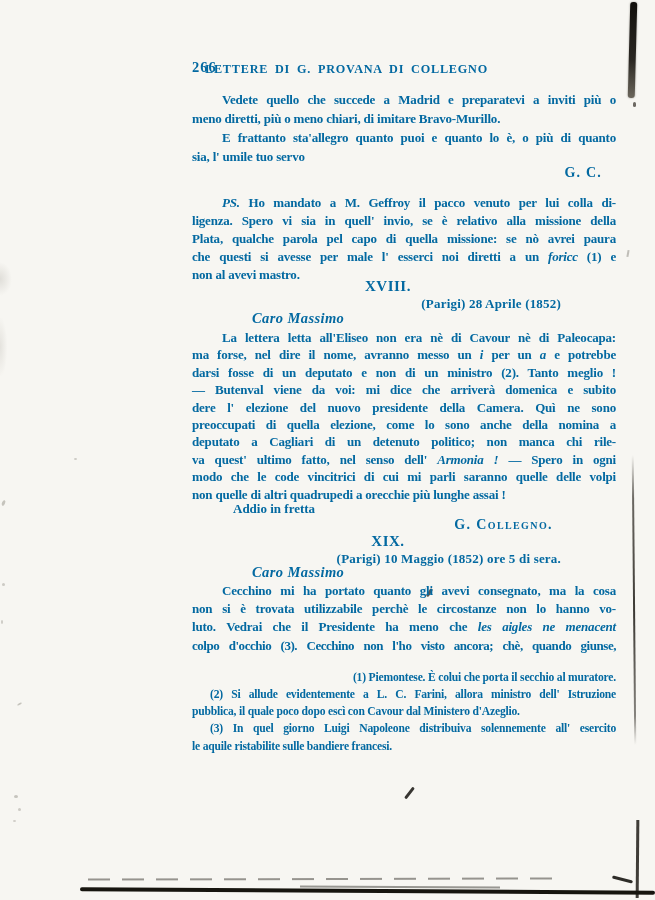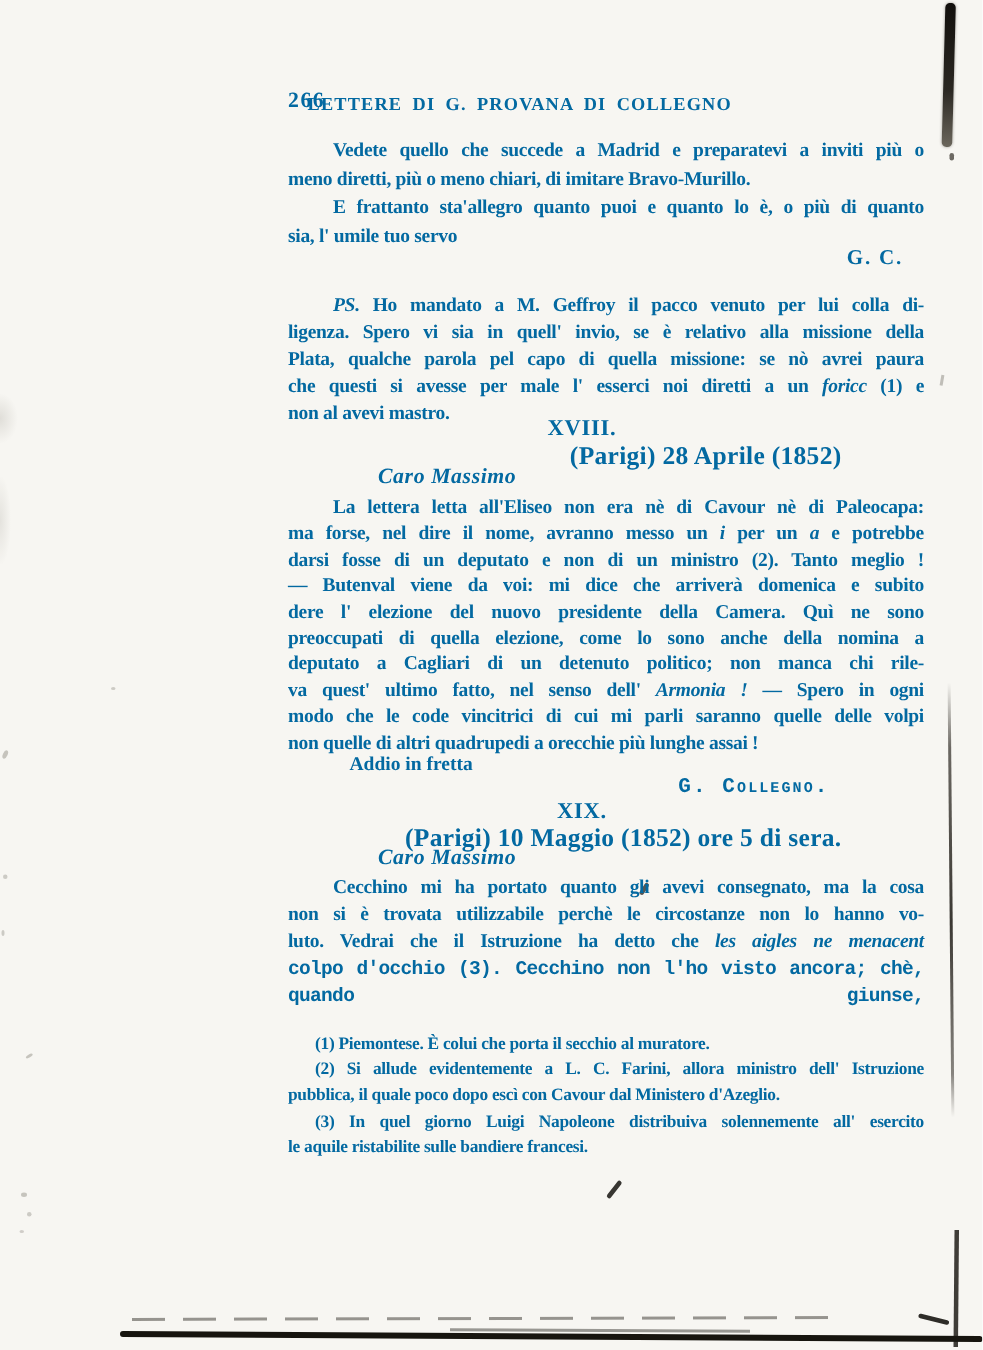--- a/index.html
+++ b/index.html
@@ -12,30 +12,30 @@
   .text-col{position:absolute;left:192px;top:0;width:424px;padding-top:62px;}
   .pagehead{position:relative;height:16px;}
   .pagenum{position:absolute;left:0;top:-3px;font-size:14.5px;font-weight:bold;letter-spacing:1px;}
   .runtitle{display:block;text-align:left;transform:translateX(13px);
     font-size:12.2px;font-weight:bold;letter-spacing:.8px;word-spacing:3px;white-space:nowrap;}
   .blk{font-weight:bold;}
   .paragraph{font-size:13px;line-height:19px;}
   .line{letter-spacing:-.2px;}
   .line.just{text-align:justify;text-align-last:justify;}
   .line.ind{padding-left:30px;}
-  .line.tight{word-spacing:-2.2px;letter-spacing:-.45px;font-family:Liberation Mono, monospace;}
+  .line.tight{word-spacing:-2.2px;letter-spacing:-.45px;}
   .it{font-style:italic;}
   .heading{font-size:15px;line-height:14px;text-align:center;letter-spacing:.5px;transform:translateX(-16px);}
-  .dateline{font-size:17px;line-height:13px;text-align:right;padding-right:55px;letter-spacing:.2px;}
+  .dateline{font-size:13px;line-height:13px;text-align:right;padding-right:55px;letter-spacing:.2px;}
   .salutation{font-size:14.5px;line-height:14px;font-style:italic;padding-left:60px;letter-spacing:.4px;}
   .closing{font-size:13px;line-height:17px;padding-left:41px;}
   .signature{font-size:14px;line-height:16px;text-align:right;letter-spacing:1.2px;}
   .sc{font-variant:small-caps;letter-spacing:1.4px;}
   #footnotes{font-size:11.6px;line-height:17.2px;margin-top:14px;font-weight:bold;}
-  #footnotes .line.ind{padding-left:18px;}
+  #footnotes .line.ind{padding-left:18px;text-align:right;}
   
   .art{position:absolute;pointer-events:none;}
   .ink-streak{left:629px;top:2px;width:7px;height:96px;border-radius:3px;
     background:linear-gradient(180deg,#12100d 0%,#2a2722 60%,#6b665c 100%);
     transform:rotate(1.5deg);box-shadow:0 0 2px rgba(40,35,28,.45);}
   .ink-streak-dot{left:633px;top:102px;width:3px;height:5px;background:#4a463f;border-radius:2px;opacity:.8;}
   .speck-right{left:627px;top:250px;width:2px;height:7px;background:#5a564e;opacity:.35;transform:rotate(10deg);}
   .hairline-right{left:633px;top:455px;width:2px;height:290px;transform:rotate(-.5deg);
     background:linear-gradient(180deg,rgba(60,56,50,0) 0%,rgba(60,56,50,.75) 15%,#3b3833 55%,rgba(60,56,50,.6) 90%,rgba(60,56,50,0) 100%);}
   .right-edge-line{left:636px;top:820px;width:2.5px;height:78px;background:#403d38;transform:rotate(.5deg);}
@@ -116,28 +116,28 @@
           <div class="line just"><span>darsi fosse di un deputato e non di un ministro (2). Tanto meglio !</span></div>
           <div class="line just"><span>— Butenval viene da voi: mi dice che arriverà domenica e subito</span></div>
           <div class="line just"><span>dere l' elezione del nuovo presidente della Camera. Quì ne sono</span></div>
           <div class="line just"><span>preoccupati di quella elezione, come lo sono anche della nomina a</span></div>
           <div class="line just"><span>deputato a Cagliari di un detenuto politico; non manca chi rile-</span></div>
           <div class="line just"><span>va quest' ultimo fatto, nel senso dell' </span><span class="it">Armonia !</span><span> — Spero in ogni</span></div>
           <div class="line just"><span>modo che le code vincitrici di cui mi parli saranno quelle delle volpi</span></div>
           <div class="line"><span>non quelle di altri quadrupedi a orecchie più lunghe assai !</span></div>
         </div>
         <div class="blk closing" style="margin-top: -3px; font-family: Liberation Serif, serif;">Addio in fretta</div>
-        <div class="blk signature sc" style="margin-top: 0px; padding-right: 63px; font-family: Liberation Mono, monospace;">G. Collegno.</div>
+        <div class="blk signature sc" style="margin-top: 0px; padding-right: 63px;">G. Collegno.</div>
         <div class="blk heading" style="margin-top: 1px;">XIX.</div>
         <div class="blk dateline" style="margin-top: 4px;">(Parigi) 10 Maggio (1852) ore 5 di sera.</div>
         <div class="blk salutation" style="margin-top: 0px;">Caro Massimo</div>
         <div class="blk paragraph" style="margin-top: 3px; line-height: 18.2px;">
           <div class="line just ind"><span>Cecchino mi ha portato quanto gli avevi consegnato, ma la cosa</span></div>
           <div class="line just"><span>non si è trovata utilizzabile perchè le circostanze non lo hanno vo-</span></div>
-          <div class="line just"><span>luto. Vedrai che il Istruzione ha detto che </span><span class="it">les aigles ne menacent</span></div>
+          <div class="line just"><span>luto. Vedrai che il Presidente ha meno che </span><span class="it">les aigles ne menacent</span></div>
           <div class="line just tight"><span>colpo d'occhio (3). Cecchino non l'ho visto ancora; chè, quando giunse,</span></div>
         </div>
       </div>
     <div id="footnotes">
         <div class="blk footnote">
           <div class="line ind"><span>(1) Piemontese. È colui che porta il secchio al muratore.</span></div>
         </div>
         <div class="blk footnote">
           <div class="line just ind"><span>(2) Si allude evidentemente a L. C. Farini, allora ministro dell' Istruzione</span></div>
           <div class="line"><span>pubblica, il quale poco dopo escì con Cavour dal Ministero d'Azeglio.</span></div>

